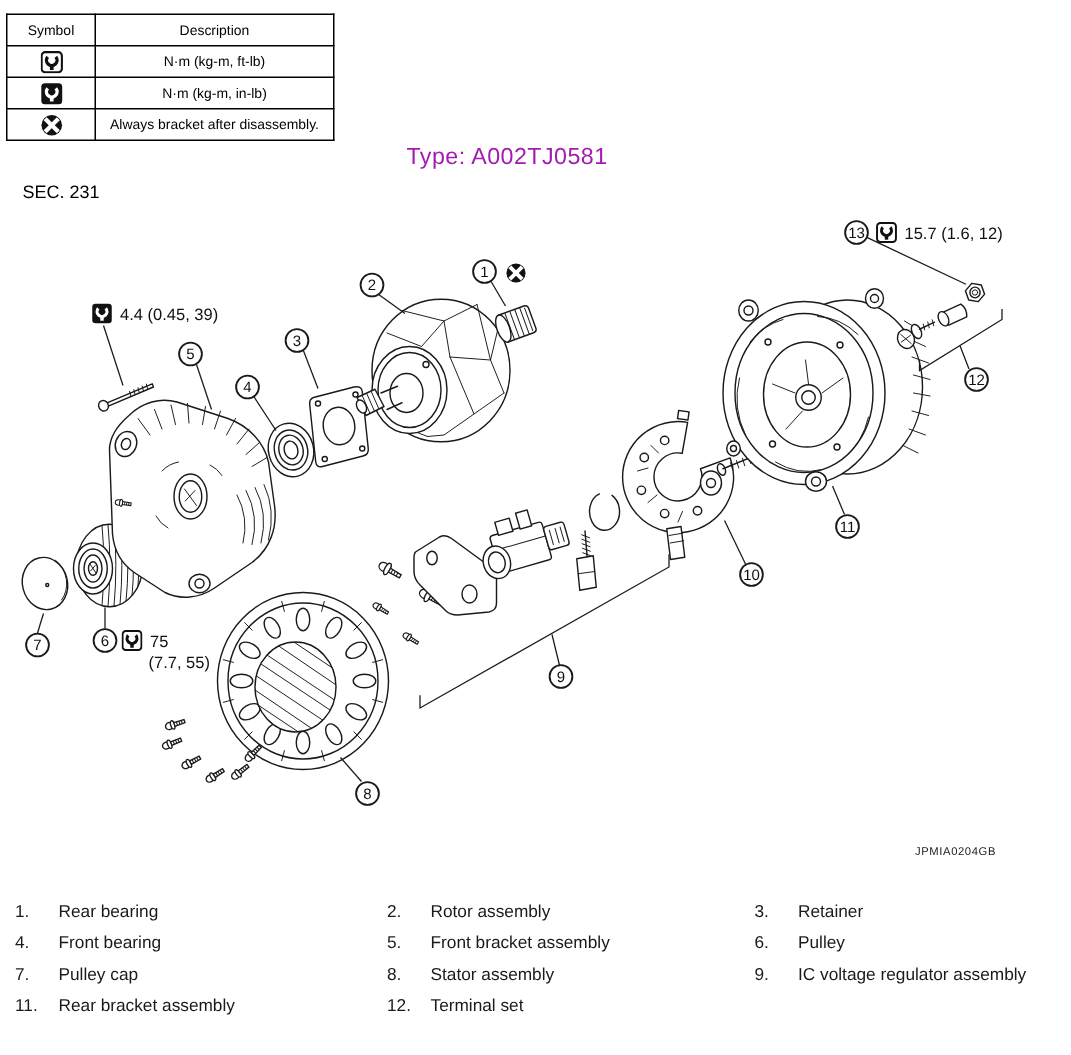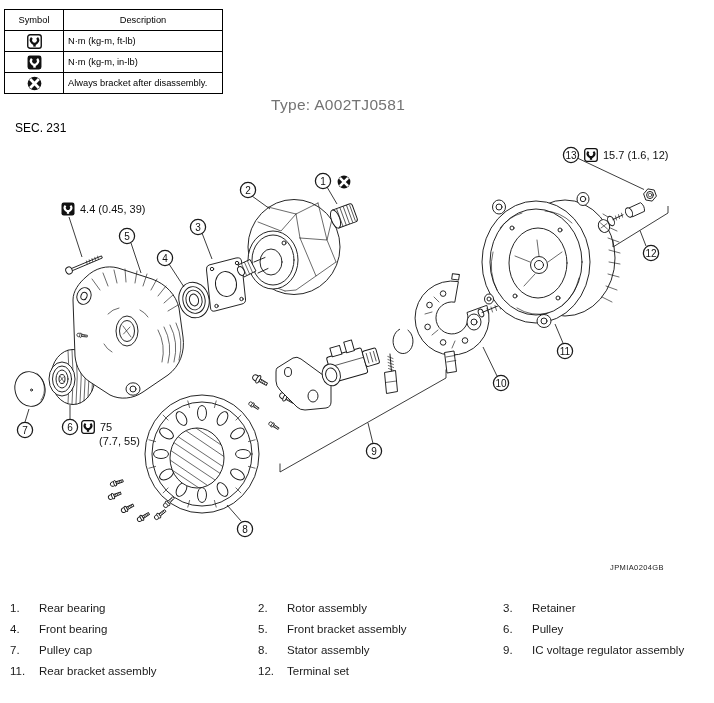--- a/index.html
+++ b/index.html
@@ -3,23 +3,23 @@
 <meta charset="utf-8">
 <style>
   html,body{margin:0;padding:0;background:#fff;}
   .page{position:relative;width:714px;height:703px;background:#fff;overflow:hidden;
         font-family:"Liberation Sans",sans-serif;color:#1a1a1a;}
   
   .legend{position:absolute;left:4px;top:9px;border-collapse:collapse;font-size:9.3px;color:#000;}
   .legend th,.legend td{border:1px solid #000;padding:0 4px;height:20px;}
   .legend th{font-weight:normal;text-align:center;}
   .legend td.sym{width:50px;text-align:center;vertical-align:middle;}
-  .legend td.desc{width:150px;text-align:left;}
+  .legend td.desc{width:150px;text-align:center;}
   .legend svg.licon{width:15px;height:15px;vertical-align:middle;display:inline-block;}
-  .type-label{position:absolute;left:271px;top:96px;font-size:15.5px;color:#737373;letter-spacing:.3px;}
+  .type-label{position:absolute;left:271px;top:96px;font-size:15.5px;color:#a21caf;letter-spacing:.3px;}
   .sec-label{position:absolute;left:15px;top:121px;font-size:12px;font-weight:normal;color:#000;}
   
   svg.diagram{position:absolute;left:0;top:0;}
   .ln{stroke:#1a1a1a;fill:none;stroke-width:.95;stroke-linecap:round;stroke-linejoin:round;}
   .thin{stroke:#1a1a1a;fill:none;stroke-width:.65;stroke-linecap:round;}
   .fw{stroke:#1a1a1a;fill:#fff;stroke-width:.95;stroke-linejoin:round;}
   .lead{stroke:#1a1a1a;fill:none;stroke-width:.85;}
   .co circle{fill:#fff;stroke:#1a1a1a;stroke-width:1.25;}
   .co text{font:10px "Liberation Sans",sans-serif;fill:#111;text-anchor:middle;stroke:none;}
   .tq{font:11px "Liberation Sans",sans-serif;fill:#111;stroke:none;}

